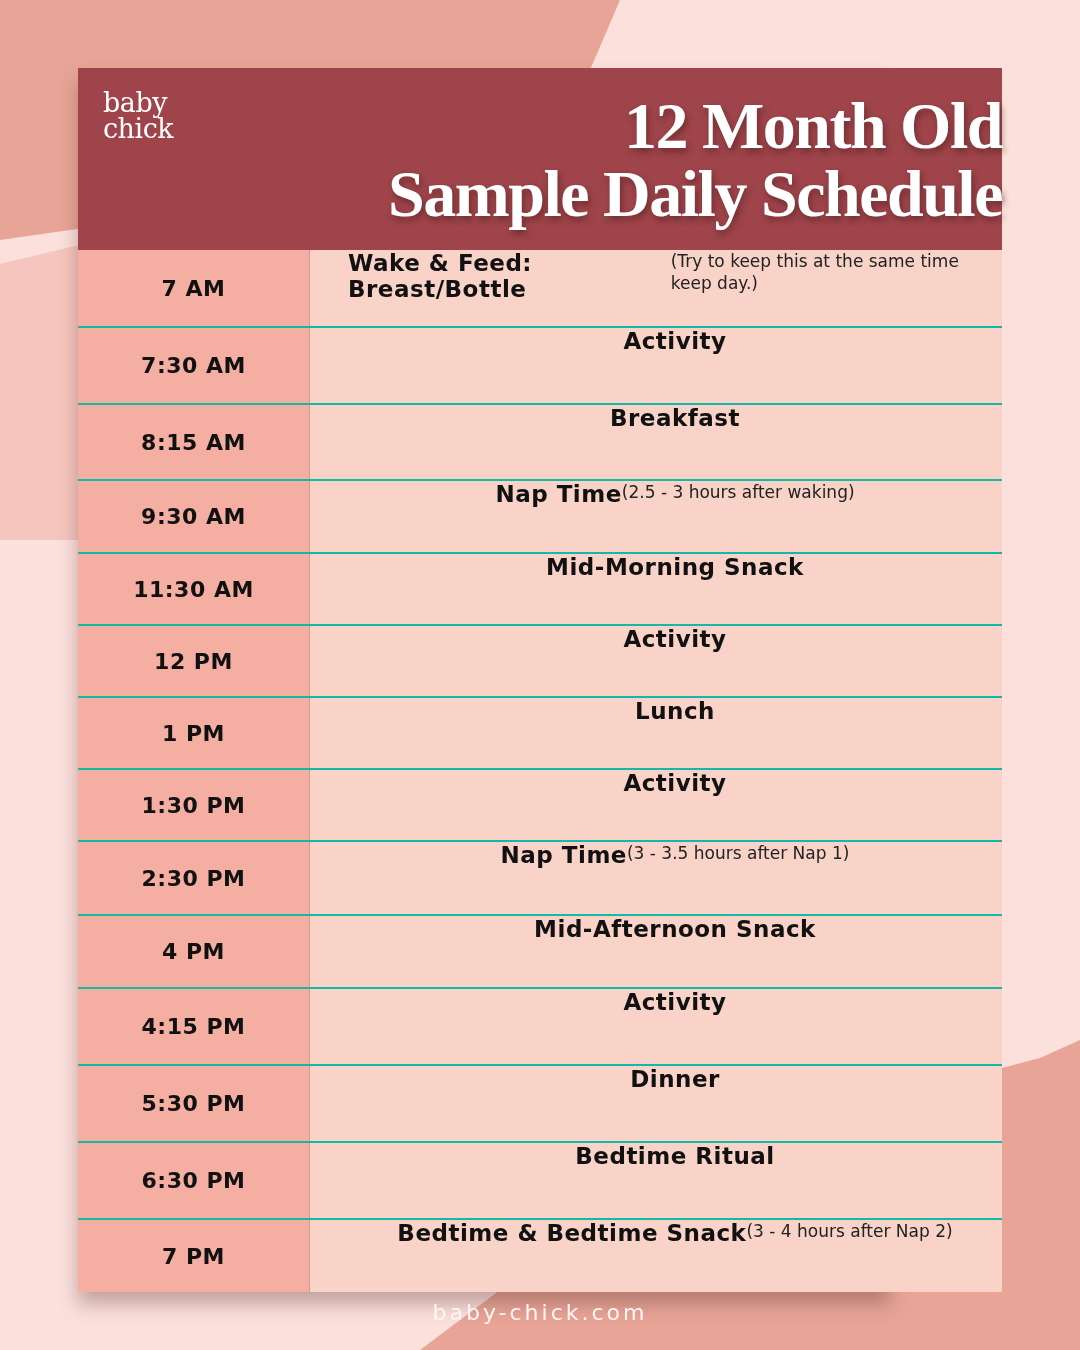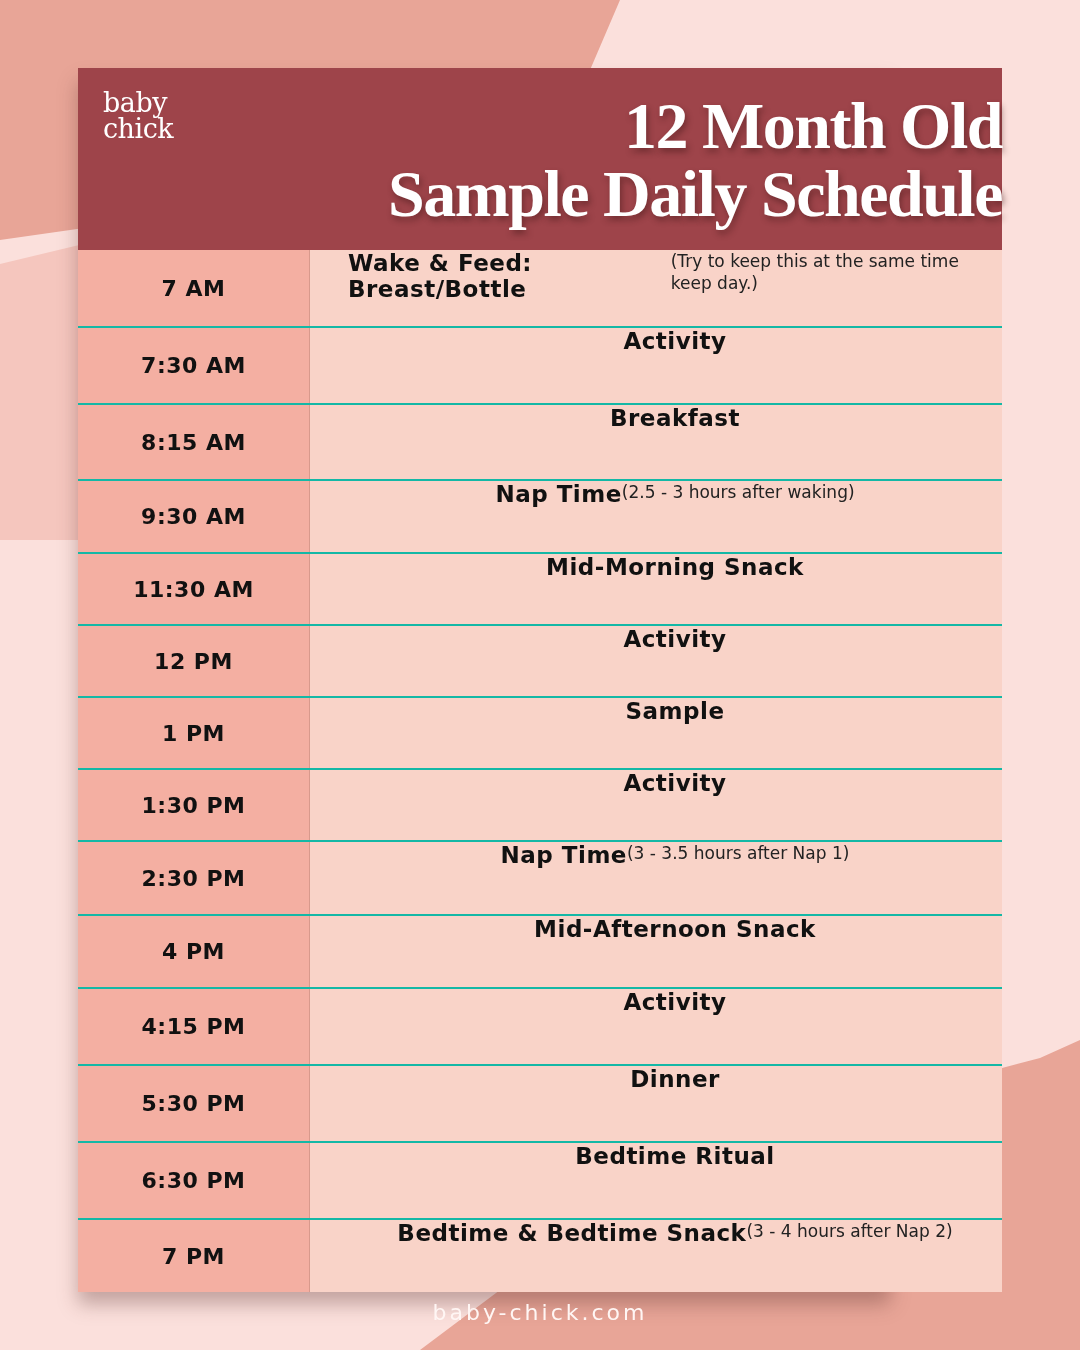--- a/index.html
+++ b/index.html
@@ -137,21 +137,21 @@
     </div>
     <div class="row" style="height:72px">
       <div class="time">12 PM</div>
       <div class="activity">
         <span class="main">Activity</span>
       </div>
     </div>
     <div class="row" style="height:72px">
       <div class="time">1 PM</div>
       <div class="activity">
-        <span class="main">Sample</span>
+        <span class="main">Lunch</span>
       </div>
     </div>
     <div class="row" style="height:72px">
       <div class="time">1:30 PM</div>
       <div class="activity">
         <span class="main">Activity</span>
       </div>
     </div>
     <div class="row" style="height:74px">
       <div class="time">2:30 PM</div>

